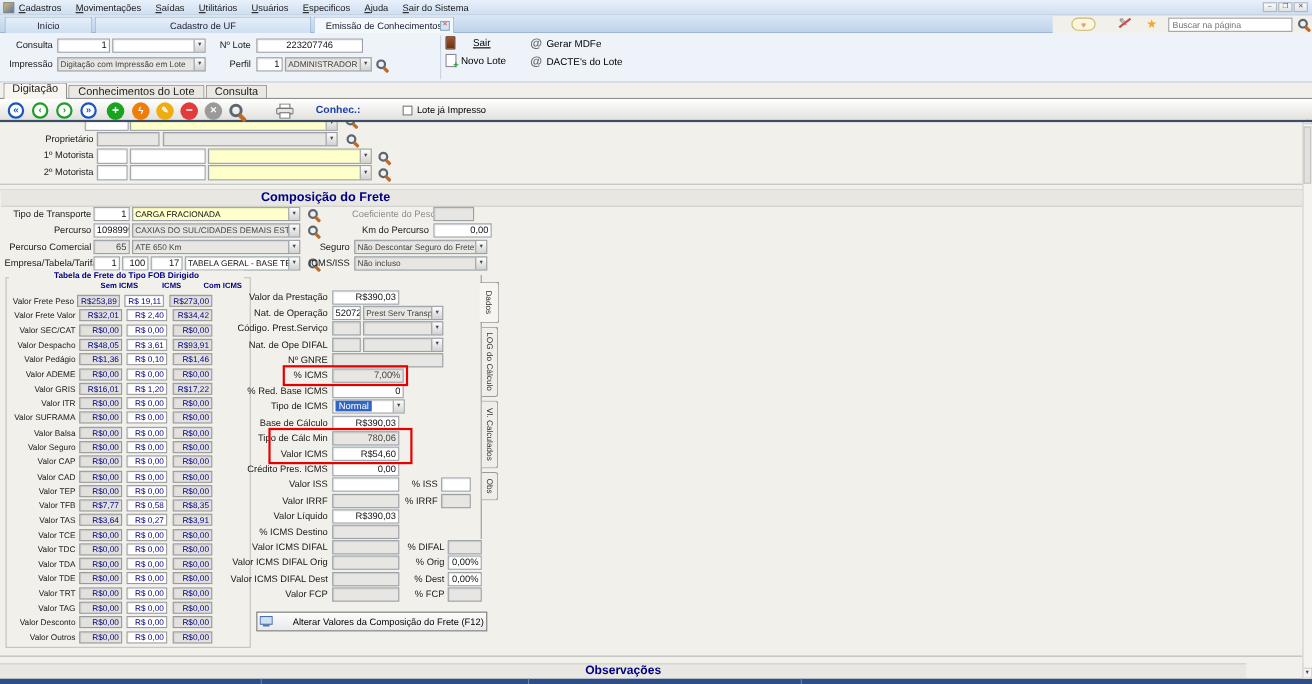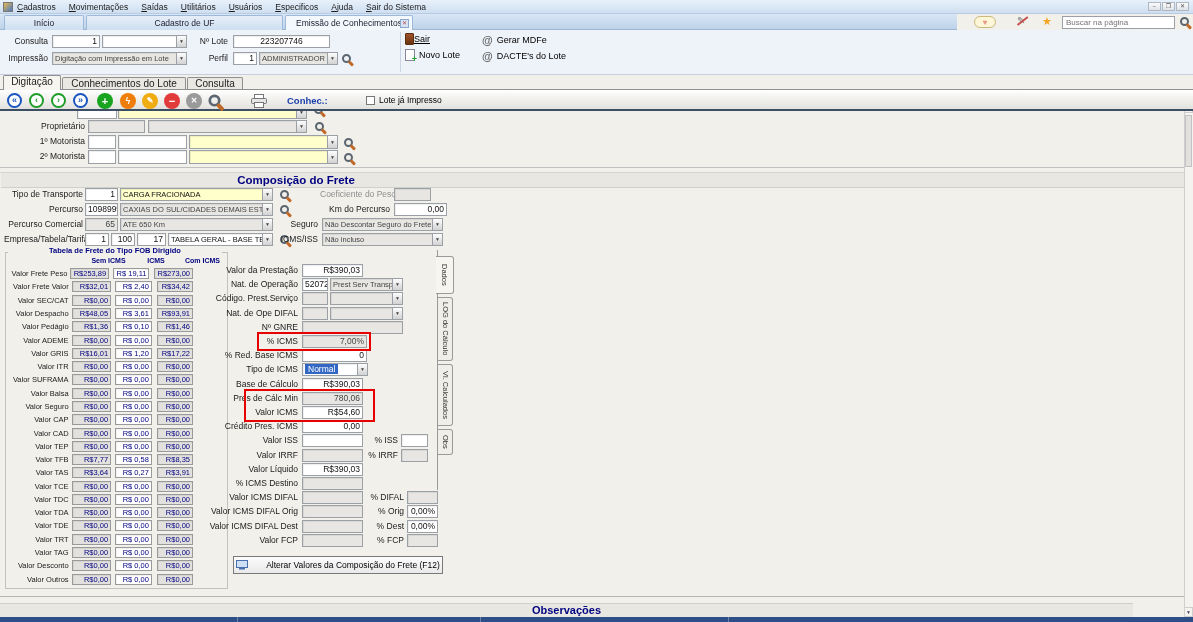--- a/index.html
+++ b/index.html
@@ -87,21 +87,21 @@
   <div class="fld combo" style="left:102px;top:35px;width:85px"><span></span><span class="dd">▼</span></div>
   <div class="lbl" style="left:185px;top:35px;width:43px">Nº Lote</div>
   <div class="fld ctr" style="left:233px;top:35px;width:97px">223207746</div>
   <div class="lbl" style="left:0px;top:52px;width:48px">Impressão</div>
   <div class="fld gray combo sm" style="left:52px;top:52px;width:135px"><span>Digitação com Impressão em Lote</span><span class="dd">▼</span></div>
   <div class="lbl" style="left:185px;top:52px;width:43px">Perfil</div>
   <div class="fld rt" style="left:233px;top:52px;width:24px">1</div>
   <div class="fld gray combo sm" style="left:259px;top:52px;width:79px"><span>ADMINISTRADOR</span><span class="dd">▼</span></div>
   <span class="mag" style="left:342px;top:54px"></span>
   <div class="abs" style="left:400px;top:32px;width:1px;height:40px;background:#c9d3e2"></div>
-  <div class="abs" style="left:405px;top:33px;display:flex;align-items:center;gap:0;cursor:default">
+  <div class="abs" style="left:405px;top:33px;display:flex;align-items:center;gap:16px;cursor:default">
     <span style="width:9px;height:12px;background:linear-gradient(#a0522d,#6b3310);border:1px solid #5a2d0c;border-radius:1px"></span>
     <span style="font-size:9px;text-decoration:underline">Sair</span>
   </div>
   <div class="abs" style="left:405px;top:49px;display:flex;align-items:center;gap:4px">
     <span style="position:relative;width:10px;height:12px;background:#fff;border:1px solid #889">
         <span style="position:absolute;right:-3px;bottom:-4px;color:#1fa32c;font-weight:bold;font-size:9px">+</span>
       </span>
     <span style="font-size:9px">Novo Lote</span>
   </div>
   <div class="abs" style="left:482px;top:34px;display:flex;align-items:center;gap:4px">
@@ -405,21 +405,21 @@
 
   <div class="lbl" style="left:180px;top:349px;width:118px">% Red. Base ICMS</div>
   <div class="fld rt" style="left:302px;top:349px;width:65px">0</div>
 
   <div class="lbl" style="left:180px;top:363px;width:118px">Tipo de ICMS</div>
   <div class="fld combo" style="left:302px;top:363px;width:66px"><span style="background:#3166c4;color:#fff;padding:0 3px">Normal</span><span class="dd">▼</span></div>
 
   <div class="lbl" style="left:180px;top:378px;width:118px">Base de Cálculo</div>
   <div class="fld rt" style="left:302px;top:378px;width:61px">R$390,03</div>
 
-  <div class="lbl" style="left:180px;top:392px;width:118px">Pres de Cálc Min</div>
+  <div class="lbl" style="left:180px;top:392px;width:118px">Tipo de Cálc Min</div>
   <div class="fld gray rt" style="left:302px;top:392px;width:61px">780,06</div>
 
   <div class="lbl" style="left:180px;top:406px;width:118px">Valor ICMS</div>
   <div class="fld rt" style="left:302px;top:406px;width:61px">R$54,60</div>
 
   <div class="lbl" style="left:180px;top:420px;width:118px">Crédito Pres. ICMS</div>
   <div class="fld rt" style="left:302px;top:420px;width:61px">0,00</div>
 
   <div class="lbl" style="left:180px;top:434px;width:118px">Valor ISS</div>
   <div class="fld" style="left:302px;top:434px;width:61px"></div>

